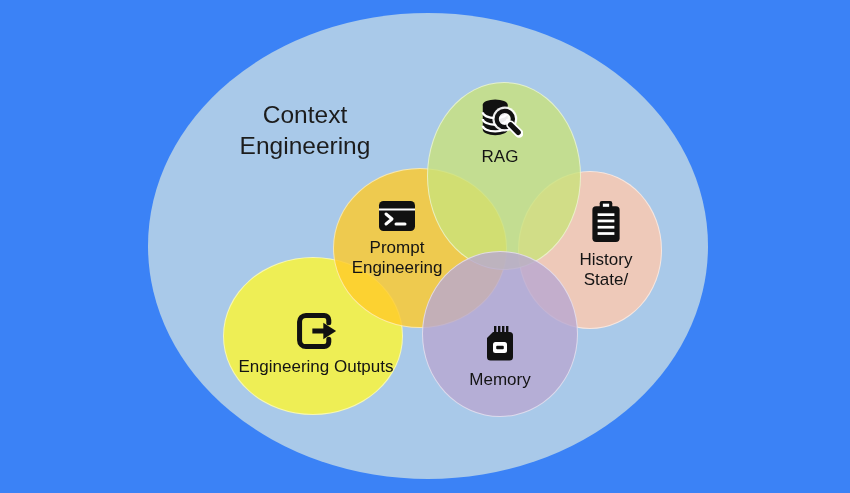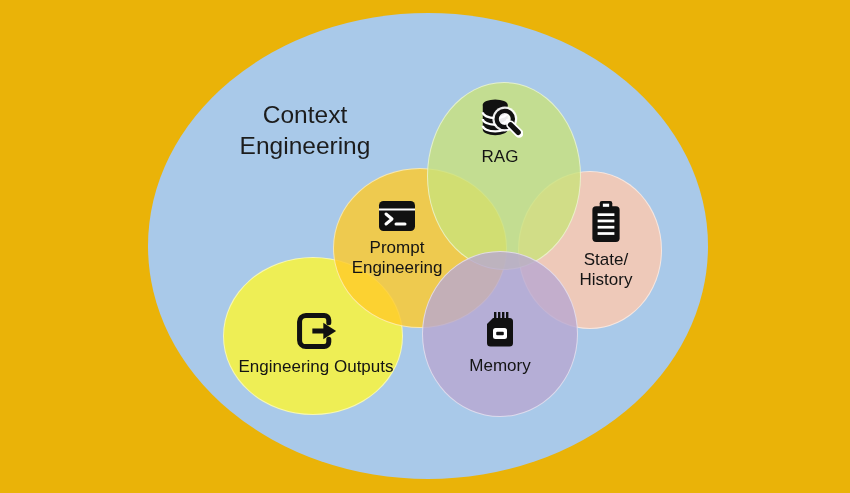--- a/index.html
+++ b/index.html
@@ -1,17 +1,17 @@
 <!DOCTYPE html>
 <html><head>
 <meta charset="utf-8">
 <style>
   html,body{margin:0;padding:0;background:#fff;}
   .canvas{
-    position:relative;width:850px;height:493px;background:#eab308;
+    position:relative;width:850px;height:493px;background:#3b82f6;
     font-family:"Liberation Sans", sans-serif;overflow:hidden;
   }
   .ellipse{position:absolute;border-radius:50%;}
   .outer-ellipse{left:148px;top:13px;width:560px;height:466px;z-index:0;}
   .venn{border:1.5px solid rgba(255,255,255,0.55);box-sizing:border-box;}
   .venn-yellow{left:223px;top:257px;width:180px;height:158px;z-index:1;}
   .venn-orange{left:333px;top:168px;width:174px;height:160px;z-index:2;}
   .venn-pink  {left:518px;top:171px;width:144px;height:158px;z-index:3;}
   .venn-green {left:427px;top:82px; width:154px;height:188px;z-index:4;}
   .venn-purple{left:422px;top:251px;width:156px;height:166px;z-index:5;}
@@ -20,21 +20,21 @@
     position:absolute;left:200px;top:99px;width:210px;z-index:10;
     text-align:center;color:#1c1c1c;font-size:24.5px;line-height:31px;
   }
   .node-group{position:absolute;z-index:10;text-align:center;color:#141414;}
   .node-label{font-size:17px;line-height:20px;margin-top:2px;}
   .node-icon{display:inline-block;line-height:0;}
   .g-rag{left:420px;top:97px;width:160px;}
   .g-prompt{left:317px;top:200px;width:160px;}
   .g-state{left:526px;top:200px;width:160px;}
   .g-structured{left:211px;top:311px;width:210px;}
-  .g-memory{left:420px;top:310px;width:160px;}
+  .g-memory{left:420px;top:324px;width:160px;}
 </style>
 </head>
 <body>
 
 <div class="canvas">
 
   <div class="ellipse outer-ellipse" style="background: rgb(169, 201, 233);"></div>
 
   <div class="ellipse venn venn-yellow" style="background: rgba(255, 247, 48, 0.8);"></div>
   <div class="ellipse venn venn-orange" style="background: rgba(255, 202, 40, 0.8);"></div>
@@ -85,22 +85,22 @@
         <rect x="3" y="6" width="26" height="34" rx="3.5" fill="#111"></rect>
         <rect x="10" y="1" width="12" height="9" rx="2" fill="#111"></rect>
         <rect x="13" y="3.5" width="6" height="3" fill="#fff"></rect>
         <line x1="8" y1="14" x2="24" y2="14" stroke="#fff" stroke-width="2.6"></line>
         <line x1="8" y1="20" x2="24" y2="20" stroke="#fff" stroke-width="2.6"></line>
         <line x1="8" y1="26" x2="24" y2="26" stroke="#fff" stroke-width="2.6"></line>
         <line x1="8" y1="32" x2="24" y2="32" stroke="#fff" stroke-width="2.6"></line>
       </svg>
     </span>
     <div class="node-label">
+      <div>History</div>
       <div>State/</div>
-      <div>History</div>
     </div>
   </div>
 
   <div class="node-group g-structured">
     <span class="node-icon">
       <svg width="42" height="40" viewBox="0 0 46 42">
         <path d="M30,4 H12 a7,7 0 0 0 -7,7 v20 a7,7 0 0 0 7,7 h18" fill="none" stroke="#111" stroke-width="5.5" stroke-linecap="round"></path>
         <path d="M30,4 h2 a5,5 0 0 1 5,5 v3" fill="none" stroke="#111" stroke-width="5.5" stroke-linecap="round"></path>
         <path d="M37,30 v3 a5,5 0 0 1 -5,5 h-2" fill="none" stroke="#111" stroke-width="5.5" stroke-linecap="round"></path>
         <line x1="19" y1="21" x2="33" y2="21" stroke="#111" stroke-width="5.5"></line>

